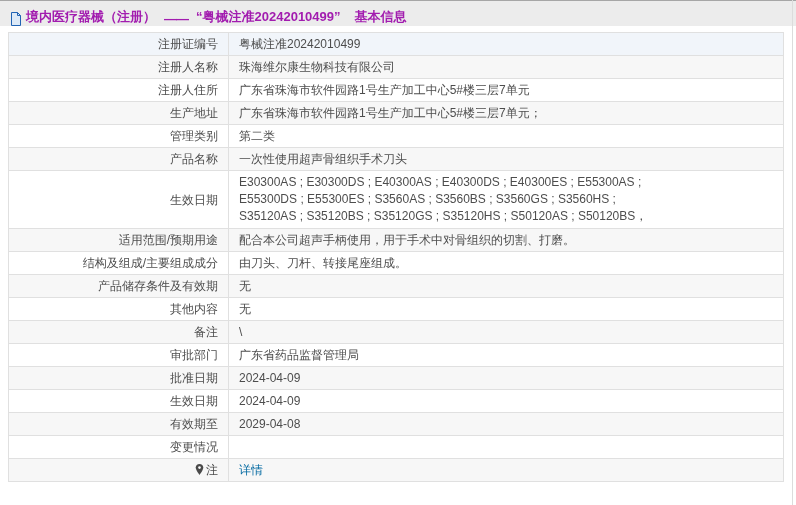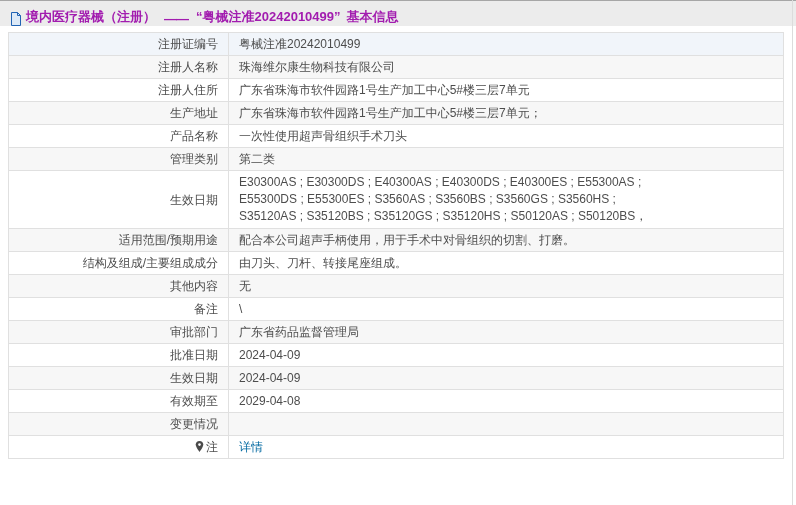--- a/index.html
+++ b/index.html
@@ -18,21 +18,21 @@
     display: flex;
     align-items: flex-end;
     padding: 0 10px;
     color: #a21caf;
     font-size: 13px;
     font-weight: bold;
     white-space: nowrap;
   }
   .header-bar .doc-icon { display: inline-flex; margin-right: 4px; }
   .header-bar .dash { margin: 0 8px; letter-spacing: -1px; }
-  .header-bar .suffix { margin-left: 6px; }
+  .header-bar .suffix { margin-left: 14px; }
   
   table.info-table {
     border-collapse: collapse;
     table-layout: fixed;
     width: 776px;
     margin: 6px 16px 0 8px;
     font-size: 12px;
     border: 1px solid #c9c9c9;
   }
   table.info-table td {
@@ -89,42 +89,46 @@
     </tr>
     <tr>
       <td class="cell-label">注册人住所</td>
       <td class="cell-value">广东省珠海市软件园路1号生产加工中心5#楼三层7单元</td>
     </tr>
     <tr>
       <td class="cell-label">生产地址</td>
       <td class="cell-value">广东省珠海市软件园路1号生产加工中心5#楼三层7单元；</td>
     </tr>
     <tr>
+      <td class="cell-label">管理类别</td>
+      <td class="cell-value">第二类</td>
+    </tr>
+    <tr>
       <td class="cell-label">产品名称</td>
       <td class="cell-value">一次性使用超声骨组织手术刀头</td>
-    </tr>
-    <tr>
-      <td class="cell-label">管理类别</td>
-      <td class="cell-value">第二类</td>
     </tr>
     <tr>
       <td class="cell-label">生效日期</td>
       <td class="cell-value">
         <div class="model-line">E30300AS ; E30300DS ; E40300AS ; E40300DS ; E40300ES ; E55300AS ;</div>
         <div class="model-line">E55300DS ; E55300ES ; S3560AS ; S3560BS ; S3560GS ; S3560HS ;</div>
         <div class="model-line">S35120AS ; S35120BS ; S35120GS ; S35120HS ; S50120AS ; S50120BS，</div>
       </td>
     </tr>
     <tr>
       <td class="cell-label">适用范围/预期用途</td>
       <td class="cell-value">配合本公司超声手柄使用，用于手术中对骨组织的切割、打磨。</td>
     </tr>
     <tr>
       <td class="cell-label">结构及组成/主要组成成分</td>
       <td class="cell-value">由刀头、刀杆、转接尾座组成。</td>
+    </tr>
+    <tr>
+      <td class="cell-label">产品储存条件及有效期</td>
+      <td class="cell-value">无</td>
     </tr>
     <tr>
       <td class="cell-label">其他内容</td>
       <td class="cell-value">无</td>
     </tr>
     <tr>
       <td class="cell-label">备注</td>
       <td class="cell-value">\</td>
     </tr>
     <tr>

